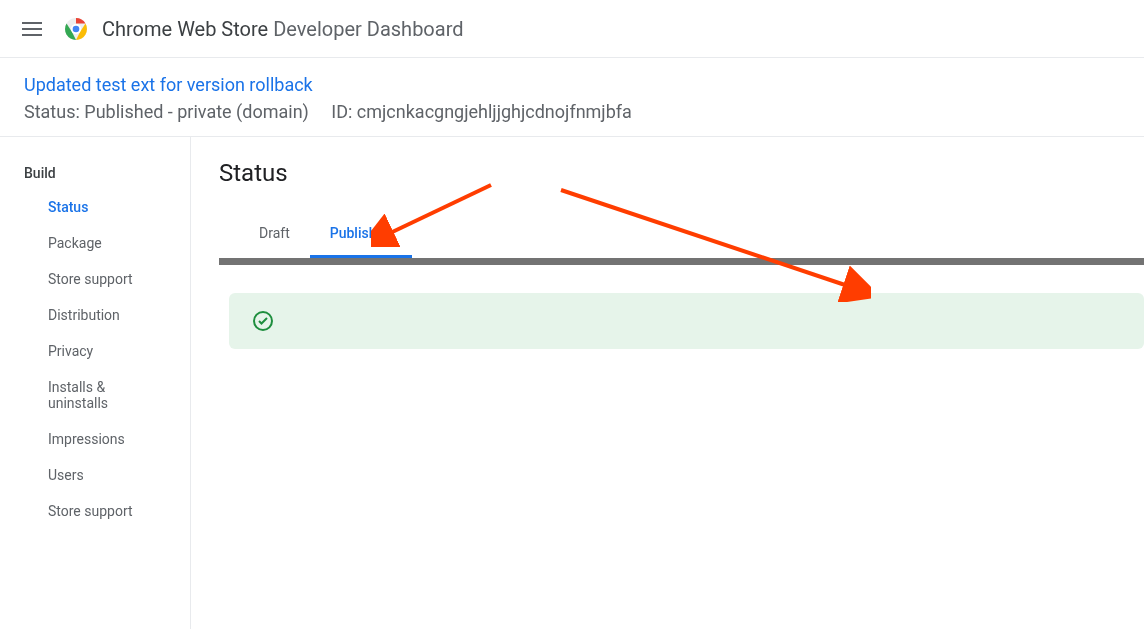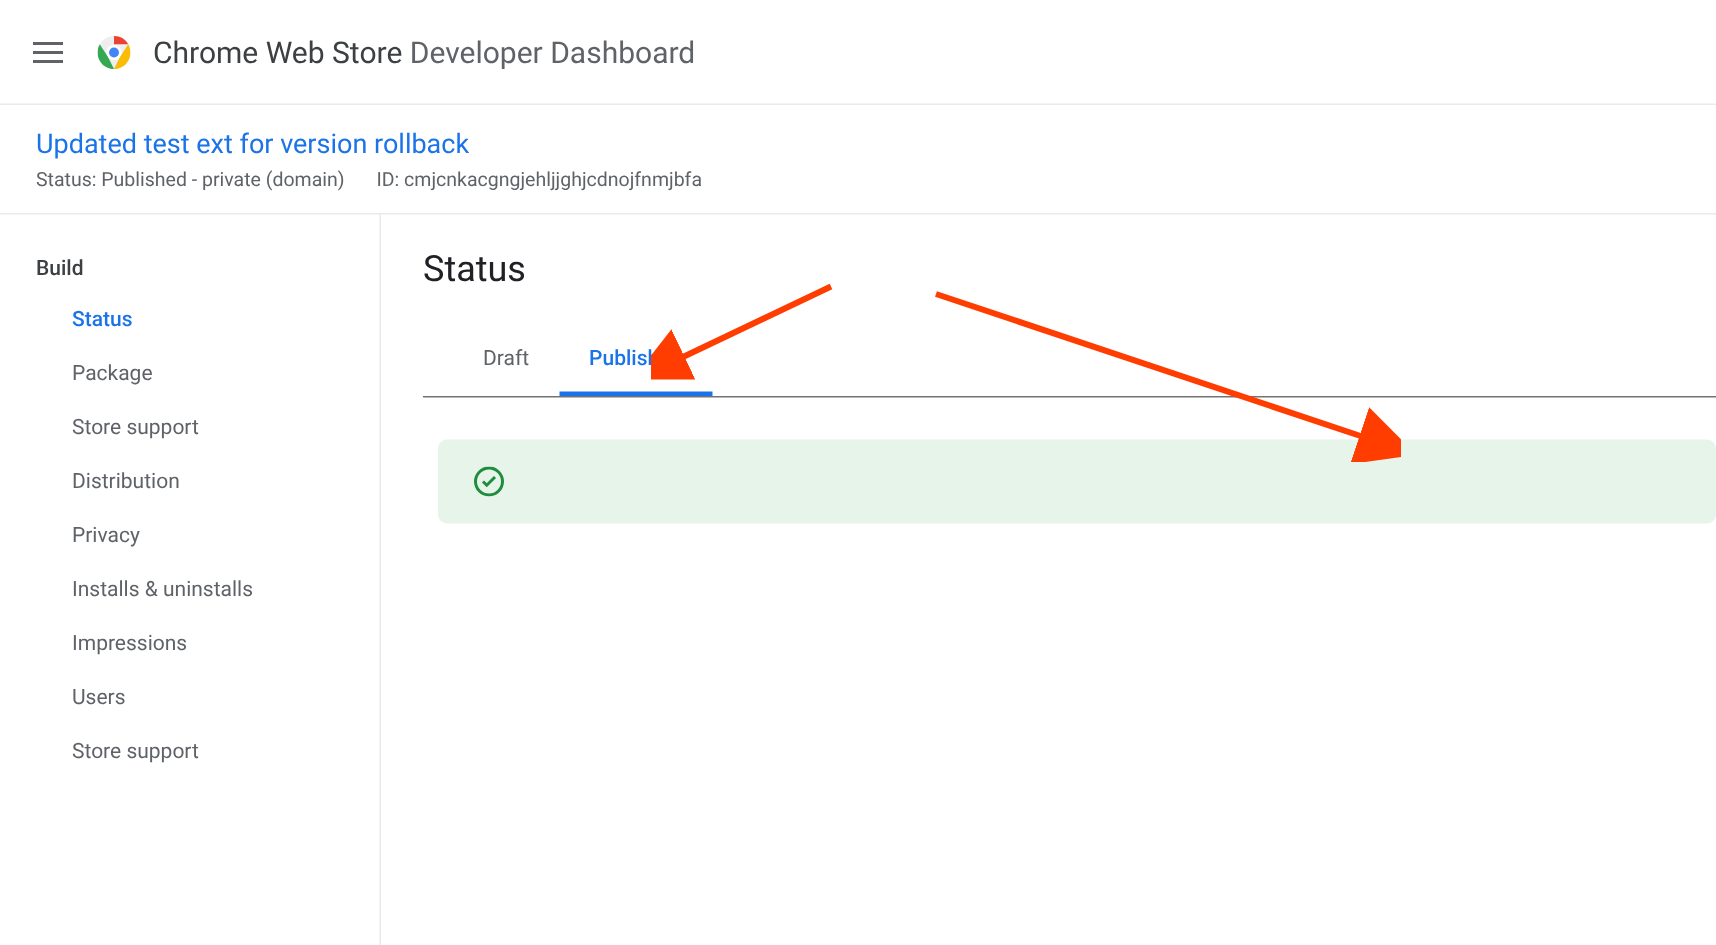--- a/index.html
+++ b/index.html
@@ -3,21 +3,21 @@
   <meta charset="utf-8">
   <style>
     * { box-sizing: border-box; margin: 0; padding: 0; }
     body {
       font-family: 'Google Sans', Roboto, Arial, sans-serif;
       font-size: 14px;
       color: #3c4043;
       background: #fff;
     }
     .topbar {
-      height: 70px;
+      height: 58px;
       display: flex;
       align-items: center;
       padding: 0 20px;
       border-bottom: 1px solid #e8eaed;
       background: #fff;
     }
     .hamburger {
       width: 24px; height: 24px;
       margin-right: 20px;
       cursor: pointer;
@@ -40,29 +40,29 @@
       border-bottom: 1px solid #e8eaed;
     }
     .ext-title {
       color: #1a73e8;
       font-size: 18px;
       font-weight: 400;
       margin-bottom: 6px;
     }
     .ext-meta {
       color: #5f6368;
-      font-size: 13px;
+      font-size: 18px;
     }
     .ext-meta .meta-gap { margin-left: 18px; }
     .layout {
       display: flex;
       min-height: calc(100vh - 58px - 80px);
     }
     .sidebar {
-      width: 254px;
+      width: 191px;
       border-right: 1px solid #e8eaed;
       padding-top: 20px;
     }
     .side-section-title {
       font-size: 14px;
       font-weight: 500;
       color: #3c4043;
       padding: 8px 24px;
     }
     .side-item {
@@ -79,21 +79,21 @@
       position: relative;
     }
     .page-heading {
       font-size: 24px;
       font-weight: 400;
       color: #202124;
       margin-bottom: 24px;
     }
     .tabs {
       display: flex;
-      border-bottom: 1px solid #737373;
+      border-bottom: 7px solid #737373;
       padding-left: 20px;
     }
     .tab {
       padding: 14px 20px;
       font-size: 14px;
       color: #5f6368;
       cursor: pointer;
       border-bottom: 3px solid transparent;
     }
     .tab.active {

